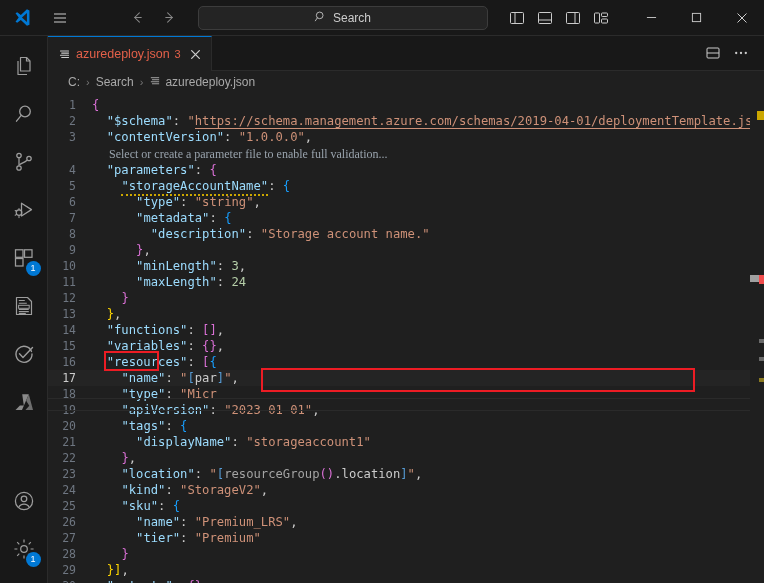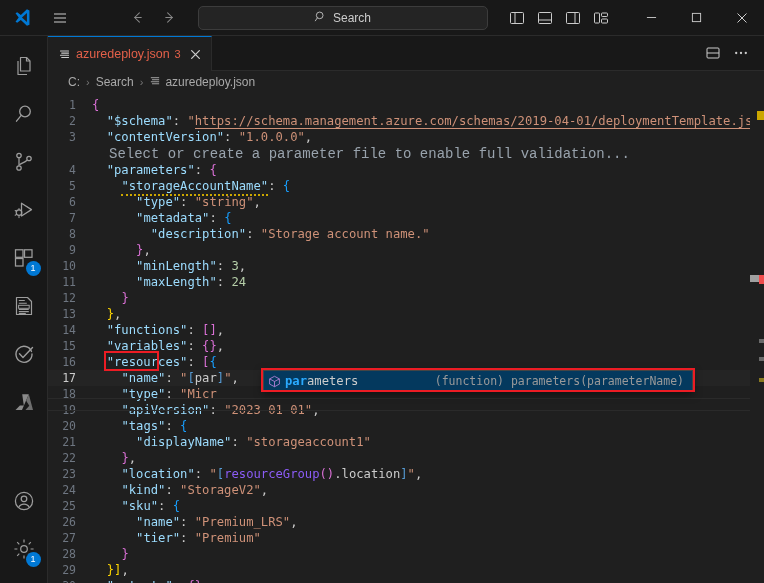--- a/index.html
+++ b/index.html
@@ -125,36 +125,36 @@
   .ln {
     width: 44px; flex: 0 0 44px; text-align: right; padding-right: 16px;
     color: #6e7681; font-size: 11.5px;
     font-family: "DejaVu Sans Mono", monospace;
   }
   .line.active .ln { color: #cccccc; }
   .lc { flex: 1; position: relative; min-width: 0; }
 
   .codelens {
     height: 17px; display: flex; align-items: center;
-    color: #99a3ad; font-size: 14px;
-    font-family: Liberation Mono, monospace;
+    color: #99a3ad; font-size: 12px;
+    font-family: Liberation Serif, serif;
     padding-left: 61px;
   }
 
   
   .k   { color: #9cdcfe; }   
   .s   { color: #ce9178; }   
   .n   { color: #b5cea8; }   
   .p   { color: #cccccc; }   
   .b0  { color: #ffd700; }   
   .b1  { color: #da70d6; }   
   .b2  { color: #179fff; }
   .url { color: #ce9178; border-bottom: 1px solid #ce9178; }
   .exprb { color: #569cd6; }
-  .fn { color: #8b5cf6; }
+  .fn { color: #a3a3a3; }
   .wsq { border-bottom: 2px dotted #cca700; padding-bottom: 1px; }
 
   
   .annot { position: absolute; border: 2px solid #ec1c24; pointer-events: none; z-index: 40; }
 
   
   .suggest {
     position: absolute;
     background: #202020;
     border: 1px solid #454545;
@@ -430,32 +430,20 @@
               <path d="M3 3.6h10M4.5 6.3h8.5M3 9h10M4.5 11.7h8.5" stroke="#a9a9a9" stroke-width="1.25" stroke-linecap="round"></path>
             </svg>
           </span>
           <span>azuredeploy.json</span>
         </span>
       </div>
 
       <div class="editor">
         <div class="code" id="code-root"><div class="line"><span class="ln">1</span><span class="lc"><span class="b1">{</span></span></div><div class="line"><span class="ln">2</span><span class="lc"><span class="p"> </span><span class="p"> </span><span class="k">"$schema"</span><span class="p">:</span><span class="p"> </span><span class="s">"</span><span class="url">https://schema.management.azure.com/schemas/2019-04-01/deploymentTemplate.json#</span></span></div><div class="line"><span class="ln">3</span><span class="lc"><span class="p"> </span><span class="p"> </span><span class="k">"contentVersion"</span><span class="p">:</span><span class="p"> </span><span class="s">"1.0.0.0"</span><span class="p">,</span></span></div><div class="codelens">Select or create a parameter file to enable full validation...</div><div class="line"><span class="ln">4</span><span class="lc"><span class="p"> </span><span class="p"> </span><span class="k">"parameters"</span><span class="p">:</span><span class="p"> </span><span class="b1">{</span></span></div><div class="line"><span class="ln">5</span><span class="lc"><span class="p"> </span><span class="p"> </span><span class="p"> </span><span class="p"> </span><span class="k wsq">"storageAccountName"</span><span class="p">:</span><span class="p"> </span><span class="b2">{</span></span></div><div class="line"><span class="ln">6</span><span class="lc"><span class="p"> </span><span class="p"> </span><span class="p"> </span><span class="p"> </span><span class="p"> </span><span class="p"> </span><span class="k">"type"</span><span class="p">:</span><span class="p"> </span><span class="s">"string"</span><span class="p">,</span></span></div><div class="line"><span class="ln">7</span><span class="lc"><span class="p"> </span><span class="p"> </span><span class="p"> </span><span class="p"> </span><span class="p"> </span><span class="p"> </span><span class="k">"metadata"</span><span class="p">:</span><span class="p"> </span><span class="b2">{</span></span></div><div class="line"><span class="ln">8</span><span class="lc"><span class="p"> </span><span class="p"> </span><span class="p"> </span><span class="p"> </span><span class="p"> </span><span class="p"> </span><span class="p"> </span><span class="p"> </span><span class="k">"description"</span><span class="p">:</span><span class="p"> </span><span class="s">"Storage account name."</span></span></div><div class="line"><span class="ln">9</span><span class="lc"><span class="p"> </span><span class="p"> </span><span class="p"> </span><span class="p"> </span><span class="p"> </span><span class="p"> </span><span class="b1">}</span><span class="p">,</span></span></div><div class="line"><span class="ln">10</span><span class="lc"><span class="p"> </span><span class="p"> </span><span class="p"> </span><span class="p"> </span><span class="p"> </span><span class="p"> </span><span class="k">"minLength"</span><span class="p">:</span><span class="p"> </span><span class="n">3</span><span class="p">,</span></span></div><div class="line"><span class="ln">11</span><span class="lc"><span class="p"> </span><span class="p"> </span><span class="p"> </span><span class="p"> </span><span class="p"> </span><span class="p"> </span><span class="k">"maxLength"</span><span class="p">:</span><span class="p"> </span><span class="n">24</span></span></div><div class="line"><span class="ln">12</span><span class="lc"><span class="p"> </span><span class="p"> </span><span class="p"> </span><span class="p"> </span><span class="b1">}</span></span></div><div class="line"><span class="ln">13</span><span class="lc"><span class="p"> </span><span class="p"> </span><span class="b0">}</span><span class="p">,</span></span></div><div class="line"><span class="ln">14</span><span class="lc"><span class="p"> </span><span class="p"> </span><span class="k">"functions"</span><span class="p">:</span><span class="p"> </span><span class="b1">[</span><span class="b1">]</span><span class="p">,</span></span></div><div class="line"><span class="ln">15</span><span class="lc"><span class="p"> </span><span class="p"> </span><span class="k">"variables"</span><span class="p">:</span><span class="p"> </span><span class="b1">{</span><span class="b1">}</span><span class="p">,</span></span></div><div class="line"><span class="ln">16</span><span class="lc"><span class="p"> </span><span class="p"> </span><span class="k">"resources"</span><span class="p">:</span><span class="p"> </span><span class="b1">[</span><span class="b2">{</span></span></div><div class="line active"><span class="ln">17</span><span class="lc"><span class="p"> </span><span class="p"> </span><span class="p"> </span><span class="p"> </span><span class="k">"name"</span><span class="p">:</span><span class="p"> </span><span class="s">"</span><span class="exprb">[</span><span class="p">par</span><span class="exprb">]</span><span class="s">"</span><span class="p">,</span></span></div><div class="line"><span class="ln">18</span><span class="lc"><span class="p"> </span><span class="p"> </span><span class="p"> </span><span class="p"> </span><span class="k">"type"</span><span class="p">:</span><span class="p"> </span><span class="s">"Micr</span></span></div><div class="line"><span class="ln">19</span><span class="lc"><span class="p"> </span><span class="p"> </span><span class="p"> </span><span class="p"> </span><span class="k">"apiVersion"</span><span class="p">:</span><span class="p"> </span><span class="s">"2023-01-01"</span><span class="p">,</span></span></div><div class="line"><span class="ln">20</span><span class="lc"><span class="p"> </span><span class="p"> </span><span class="p"> </span><span class="p"> </span><span class="k">"tags"</span><span class="p">:</span><span class="p"> </span><span class="b2">{</span></span></div><div class="line"><span class="ln">21</span><span class="lc"><span class="p"> </span><span class="p"> </span><span class="p"> </span><span class="p"> </span><span class="p"> </span><span class="p"> </span><span class="k">"displayName"</span><span class="p">:</span><span class="p"> </span><span class="s">"storageaccount1"</span></span></div><div class="line"><span class="ln">22</span><span class="lc"><span class="p"> </span><span class="p"> </span><span class="p"> </span><span class="p"> </span><span class="b1">}</span><span class="p">,</span></span></div><div class="line"><span class="ln">23</span><span class="lc"><span class="p"> </span><span class="p"> </span><span class="p"> </span><span class="p"> </span><span class="k">"location"</span><span class="p">:</span><span class="p"> </span><span class="s">"</span><span class="exprb">[</span><span class="fn">resourceGroup</span><span class="b1">(</span><span class="b1">)</span><span class="p">.location</span><span class="exprb">]</span><span class="s">"</span><span class="p">,</span></span></div><div class="line"><span class="ln">24</span><span class="lc"><span class="p"> </span><span class="p"> </span><span class="p"> </span><span class="p"> </span><span class="k">"kind"</span><span class="p">:</span><span class="p"> </span><span class="s">"StorageV2"</span><span class="p">,</span></span></div><div class="line"><span class="ln">25</span><span class="lc"><span class="p"> </span><span class="p"> </span><span class="p"> </span><span class="p"> </span><span class="k">"sku"</span><span class="p">:</span><span class="p"> </span><span class="b2">{</span></span></div><div class="line"><span class="ln">26</span><span class="lc"><span class="p"> </span><span class="p"> </span><span class="p"> </span><span class="p"> </span><span class="p"> </span><span class="p"> </span><span class="k">"name"</span><span class="p">:</span><span class="p"> </span><span class="s">"Premium_LRS"</span><span class="p">,</span></span></div><div class="line"><span class="ln">27</span><span class="lc"><span class="p"> </span><span class="p"> </span><span class="p"> </span><span class="p"> </span><span class="p"> </span><span class="p"> </span><span class="k">"tier"</span><span class="p">:</span><span class="p"> </span><span class="s">"Premium"</span></span></div><div class="line"><span class="ln">28</span><span class="lc"><span class="p"> </span><span class="p"> </span><span class="p"> </span><span class="p"> </span><span class="b1">}</span></span></div><div class="line"><span class="ln">29</span><span class="lc"><span class="p"> </span><span class="p"> </span><span class="b0">}</span><span class="b0">]</span><span class="p">,</span></span></div><div class="line"><span class="ln">30</span><span class="lc"><span class="p"> </span><span class="p"> </span><span class="k">"outputs"</span><span class="p">:</span><span class="p"> </span><span class="b1">{</span><span class="b1">}</span></span></div></div>
 
-        <div class="suggest" id="suggest-widget" style="left:215px; top:277px; width:430px;">
-          <div class="sug-row">
-            <span class="sug-icon">
-              <svg width="13" height="13" viewBox="0 0 16 16" aria-hidden="true">
-                <path d="M8 1.6 14 4.8v6.4L8 14.4 2 11.2V4.8z" stroke="#b180d7" stroke-width="1.1" fill="none" stroke-linejoin="round"></path>
-                <path d="M2 4.8 8 8l6-3.2M8 8v6.4" stroke="#b180d7" stroke-width="1.1" fill="none"></path>
-              </svg>
-            </span>
-            <span class="sug-label"><span class="hl" id="sug-prefix">par</span><span id="sug-rest">ameters</span></span>
-            <span class="sug-detail">(function) parameters(parameterName)</span>
-          </div>
-        </div>
 
         <div class="annot" style="left:56px; top:258px; width:55px; height:20px;"></div>
         <div class="annot" style="left:213px; top:275px; width:434px; height:24px;"></div>
 
         <div class="overview">
           <div class="ov-mark" style="top:18px; height:9px; background:#cca700; right:0; width:7px;"></div>
           <div class="ov-mark" style="top:182px; height:7px; background:#a0a0a0; right:4px; width:10px;"></div>
           <div class="ov-mark" style="top:182px; height:9px; background:#f14c4c; right:0; width:5px;"></div>
           <div class="ov-mark" style="top:246px; height:4px; background:#6a6a6a; right:0; width:5px;"></div>
           <div class="ov-mark" style="top:264px; height:4px; background:#6a6a6a; right:0; width:5px;"></div>

